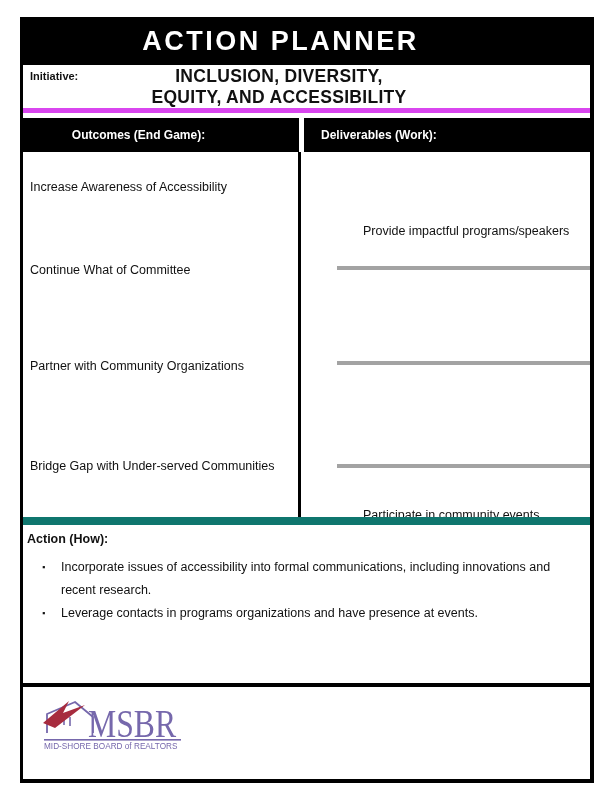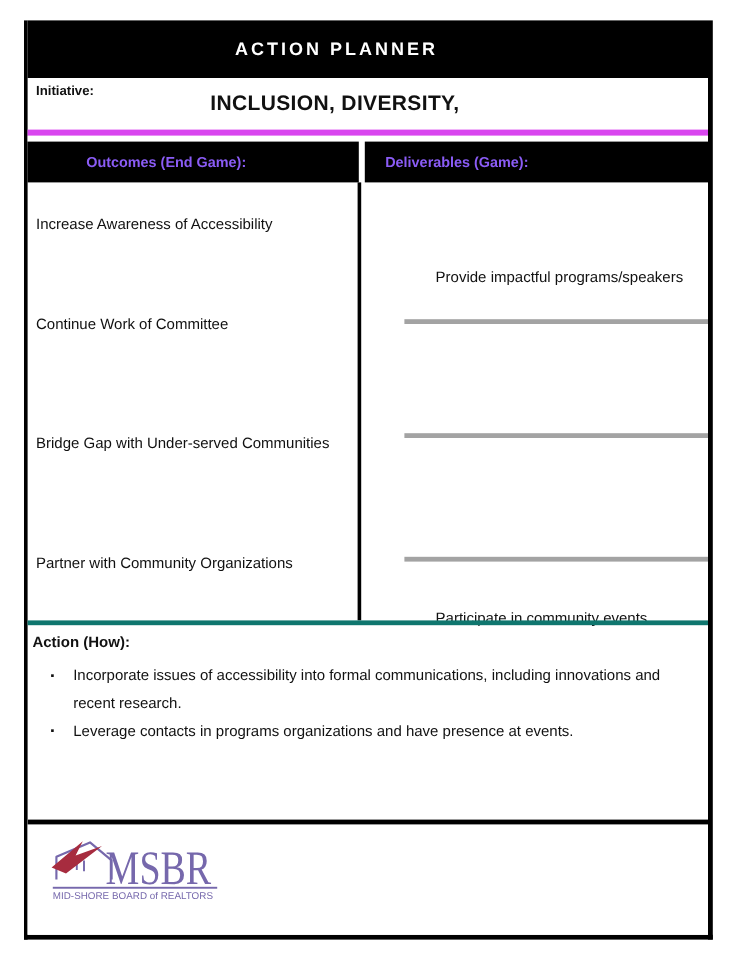--- a/index.html
+++ b/index.html
@@ -4,47 +4,47 @@
 <style>
   html,body{margin:0;padding:0;background:#fff;}
   .canvas{position:relative;width:612px;height:803px;background:#fff;overflow:hidden;
           font-family:"Liberation Sans", sans-serif;color:#111;}
   .form{position:absolute;left:20px;top:17px;width:574px;height:766px;box-sizing:border-box;
         border:0 solid #000;border-left-width:3px;border-right-width:4px;border-bottom-width:4px;
         background:#fff;display:flex;flex-direction:column;}
 
   .title-band{height:48px;flex:0 0 48px;background:#000;color:#fff;display:flex;align-items:center;
         justify-content:center;box-sizing:border-box;padding-right:52px;
-        font-weight:bold;font-size:15px;letter-spacing:2.5px;}
+        font-weight:bold;font-size:27px;letter-spacing:2.5px;}
 
   .initiative-row{height:48px;flex:0 0 48px;position:relative;border-bottom:5px solid #d946ef;box-sizing:border-box;}
   .initiative-label{position:absolute;left:7px;top:5px;font-size:11px;font-weight:bold;}
   .initiative-title{height:100%;display:flex;flex-direction:column;align-items:center;justify-content:center;
         box-sizing:border-box;padding-right:55px;font-weight:bold;font-size:17.5px;line-height:21px;letter-spacing:.3px;}
 
   .header-gap{height:5px;flex:0 0 5px;background:#fff;}
 
   .col-headers{height:34px;flex:0 0 34px;display:flex;gap:5px;}
-  .col-header{background:#000;color:#8b5cf6;font-weight:bold;font-size:12px;display:flex;align-items:center;box-sizing:border-box;}
+  .col-header{background:#000;color:#ffffff;font-weight:bold;font-size:12px;display:flex;align-items:center;box-sizing:border-box;}
   .col-header.outcomes{width:276px;justify-content:center;padding-right:45px;}
   .col-header.deliverables{flex:1;padding-left:17px;}
 
   .table-body{height:365px;flex:0 0 365px;display:flex;gap:36px;}
   .outcomes-col{width:278px;box-sizing:border-box;border-right:3px solid #000;display:flex;flex-direction:column;}
   .deliverables-col{flex:1;display:flex;flex-direction:column;margin-top:44px;}
   .cell{display:flex;align-items:center;font-size:12.5px;box-sizing:border-box;}
   .o-cell{padding-left:7px;}
   .d-cell{padding-left:26px;}
   .r1{height:70px;flex:0 0 70px;}
   .r2{height:95px;flex:0 0 95px;}
   .r3{height:103px;flex:0 0 103px;}
   .r4{height:97px;flex:0 0 97px;}
   .d-cell.r2,.d-cell.r3,.d-cell.r4{border-top:4px solid #a3a3a3;}
 
-  .action-section{height:166px;flex:0 0 166px;box-sizing:border-box;border-top:4px solid #0f766e;
+  .action-section{height:166px;flex:0 0 166px;box-sizing:border-box;border-top:8px solid #0f766e;
         padding:7px 12px 0 4px;}
   .action-header{font-size:12.5px;font-weight:bold;}
   .action-list{list-style:none;margin:10px 0 0 0;padding:0 0 0 15px;}
   .action-list li{position:relative;padding-left:19px;font-size:12.5px;line-height:23px;max-width:505px;}
   .bullet{position:absolute;left:0;top:0;font-size:9px;line-height:23px;}
 
   .logo-section{flex:1;box-sizing:border-box;border-top:4px solid #000;position:relative;background:#fff;text-align:right;}
   .msbr-logo{position:absolute;left:18px;top:10px;}
   .msbr-acronym-text{font-family:"Liberation Serif", serif;}
   .msbr-tagline-text{font-family:"Liberation Sans", sans-serif;letter-spacing:.55px;}
@@ -54,36 +54,37 @@
 
 <div class="canvas">
   <div class="form">
 
     <div class="title-band">ACTION PLANNER</div>
 
     <div class="initiative-row">
       <span class="initiative-label">Initiative:</span>
       <div class="initiative-title">
         <div>INCLUSION, DIVERSITY,</div>
+        <div>EQUITY, AND ACCESSIBILITY</div>
       </div>
     </div>
 
     <div class="header-gap"></div>
 
     <div class="col-headers">
       <div class="col-header outcomes">Outcomes (End Game):</div>
-      <div class="col-header deliverables">Deliverables (Game):</div>
+      <div class="col-header deliverables">Deliverables (Work):</div>
     </div>
 
     <div class="table-body">
       <div class="outcomes-col">
         <div class="cell o-cell r1">Increase Awareness of Accessibility</div>
-        <div class="cell o-cell r2">Continue Work of Committee</div>
+        <div class="cell o-cell r2">Continue What of Committee</div>
+        <div class="cell o-cell r4">Partner with Community Organizations</div>
         <div class="cell o-cell r3">Bridge Gap with Under-served Communities</div>
-        <div class="cell o-cell r4">Partner with Community Organizations</div>
       </div>
       <div class="deliverables-col">
         <div class="cell d-cell r1">Provide impactful programs/speakers</div>
         <div class="cell d-cell r2"></div>
         <div class="cell d-cell r3"></div>
         <div class="cell d-cell r4">Participate in community events</div>
       </div>
     </div>
 
     <div class="action-section">

